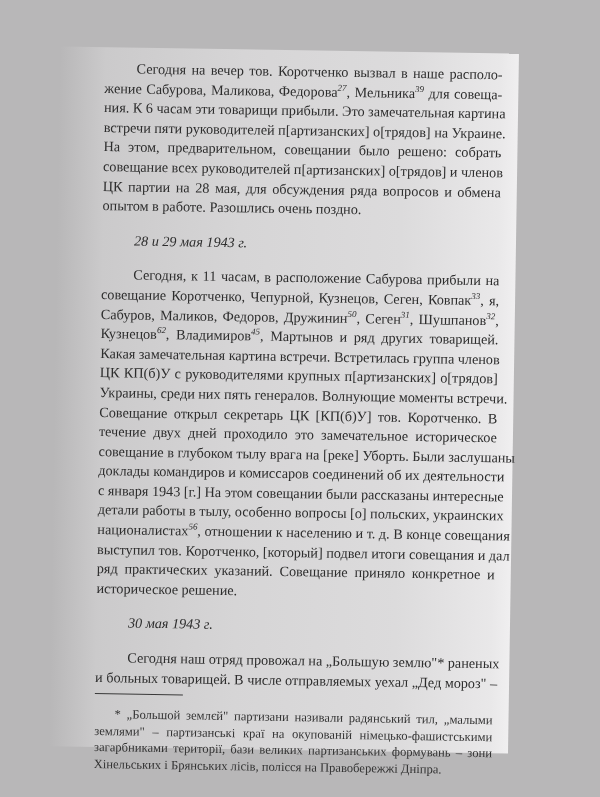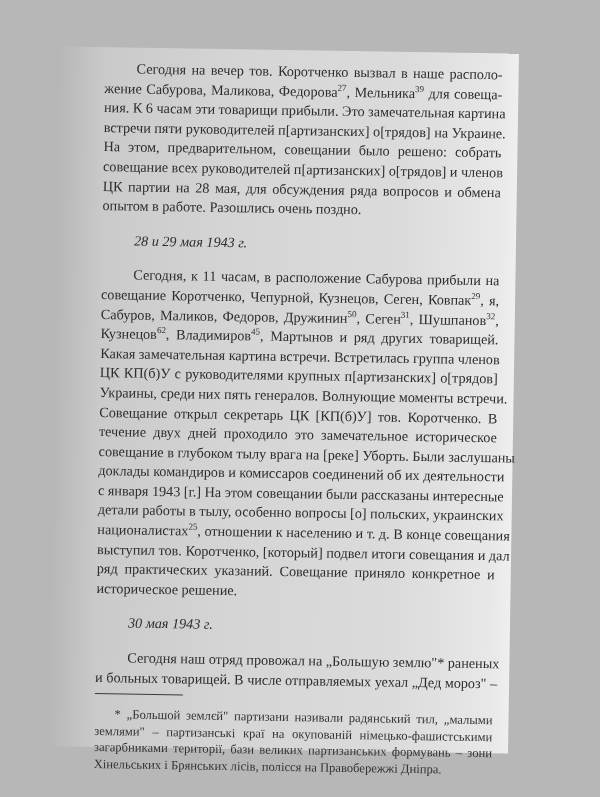--- a/index.html
+++ b/index.html
@@ -42,20 +42,21 @@
     .line.last {
       text-align-last: left;
     }
     .line.indent {
       padding-left: 32px;
     }
     sup {
       font-size: 9px;
       line-height: 0;
       vertical-align: 6px;
+      font-style: italic;
     }
     .date {
       font-style: italic;
       margin: 15px 0 15px 32px;
       font-size: 14.2px;
     }
     .footnote-rule {
       width: 88px;
       height: 1px;
       background: #3a3a3a;
@@ -84,33 +85,33 @@
       <span class="line">На этом, предварительном, совещании было решено: собрать</span>
       <span class="line">совещание всех руководителей п[артизанских] о[трядов] и членов</span>
       <span class="line">ЦК партии на 28 мая, для обсуждения ряда вопросов и обмена</span>
       <span class="line last">опытом в работе. Разошлись очень поздно.</span>
     </div>
 
     <div class="date">28 и 29 мая 1943 г.</div>
 
     <div>
       <span class="line indent">Сегодня, к 11 часам, в расположение Сабурова прибыли на</span>
-      <span class="line"><span>совещание Коротченко, Чепурной, Кузнецов, Сеген, Ковпак</span><sup>29</sup><span>, я,</span></span>
+      <span class="line"><span>совещание Коротченко, Чепурной, Кузнецов, Сеген, Ковпак</span><sup>33</sup><span>, я,</span></span>
       <span class="line"><span>Сабуров, Маликов, Федоров, Дружинин</span><sup>50</sup><span>, Сеген</span><sup>31</sup><span>, Шушпанов</span><sup>32</sup><span>,</span></span>
       <span class="line"><span>Кузнецов</span><sup>62</sup><span>, Владимиров</span><sup>45</sup><span>, Мартынов и ряд других товарищей.</span></span>
       <span class="line">Какая замечательная картина встречи. Встретилась группа членов</span>
       <span class="line">ЦК КП(б)У с руководителями крупных п[артизанских] о[трядов]</span>
       <span class="line">Украины, среди них пять генералов. Волнующие моменты встречи.</span>
       <span class="line">Совещание открыл секретарь ЦК [КП(б)У] тов. Коротченко. В</span>
       <span class="line">течение двух дней проходило это замечательное историческое</span>
       <span class="line">совещание в глубоком тылу врага на [реке] Уборть. Были заслушаны</span>
       <span class="line">доклады командиров и комиссаров соединений об их деятельности</span>
       <span class="line">с января 1943 [г.] На этом совещании были рассказаны интересные</span>
       <span class="line">детали работы в тылу, особенно вопросы [о] польских, украинских</span>
-      <span class="line"><span>националистах</span><sup>25</sup><span>, отношении к населению и т. д. В конце совещания</span></span>
+      <span class="line"><span>националистах</span><sup>56</sup><span>, отношении к населению и т. д. В конце совещания</span></span>
       <span class="line">выступил тов. Коротченко, [который] подвел итоги совещания и дал</span>
       <span class="line">ряд практических указаний. Совещание приняло конкретное и</span>
       <span class="line last">историческое решение.</span>
     </div>
 
     <div class="date">30 мая 1943 г.</div>
 
     <div>
       <span class="line indent">Сегодня наш отряд провожал на „Большую землю"* раненых</span>
       <span class="line">и больных товарищей. В числе отправляемых уехал „Дед мороз" –</span>

